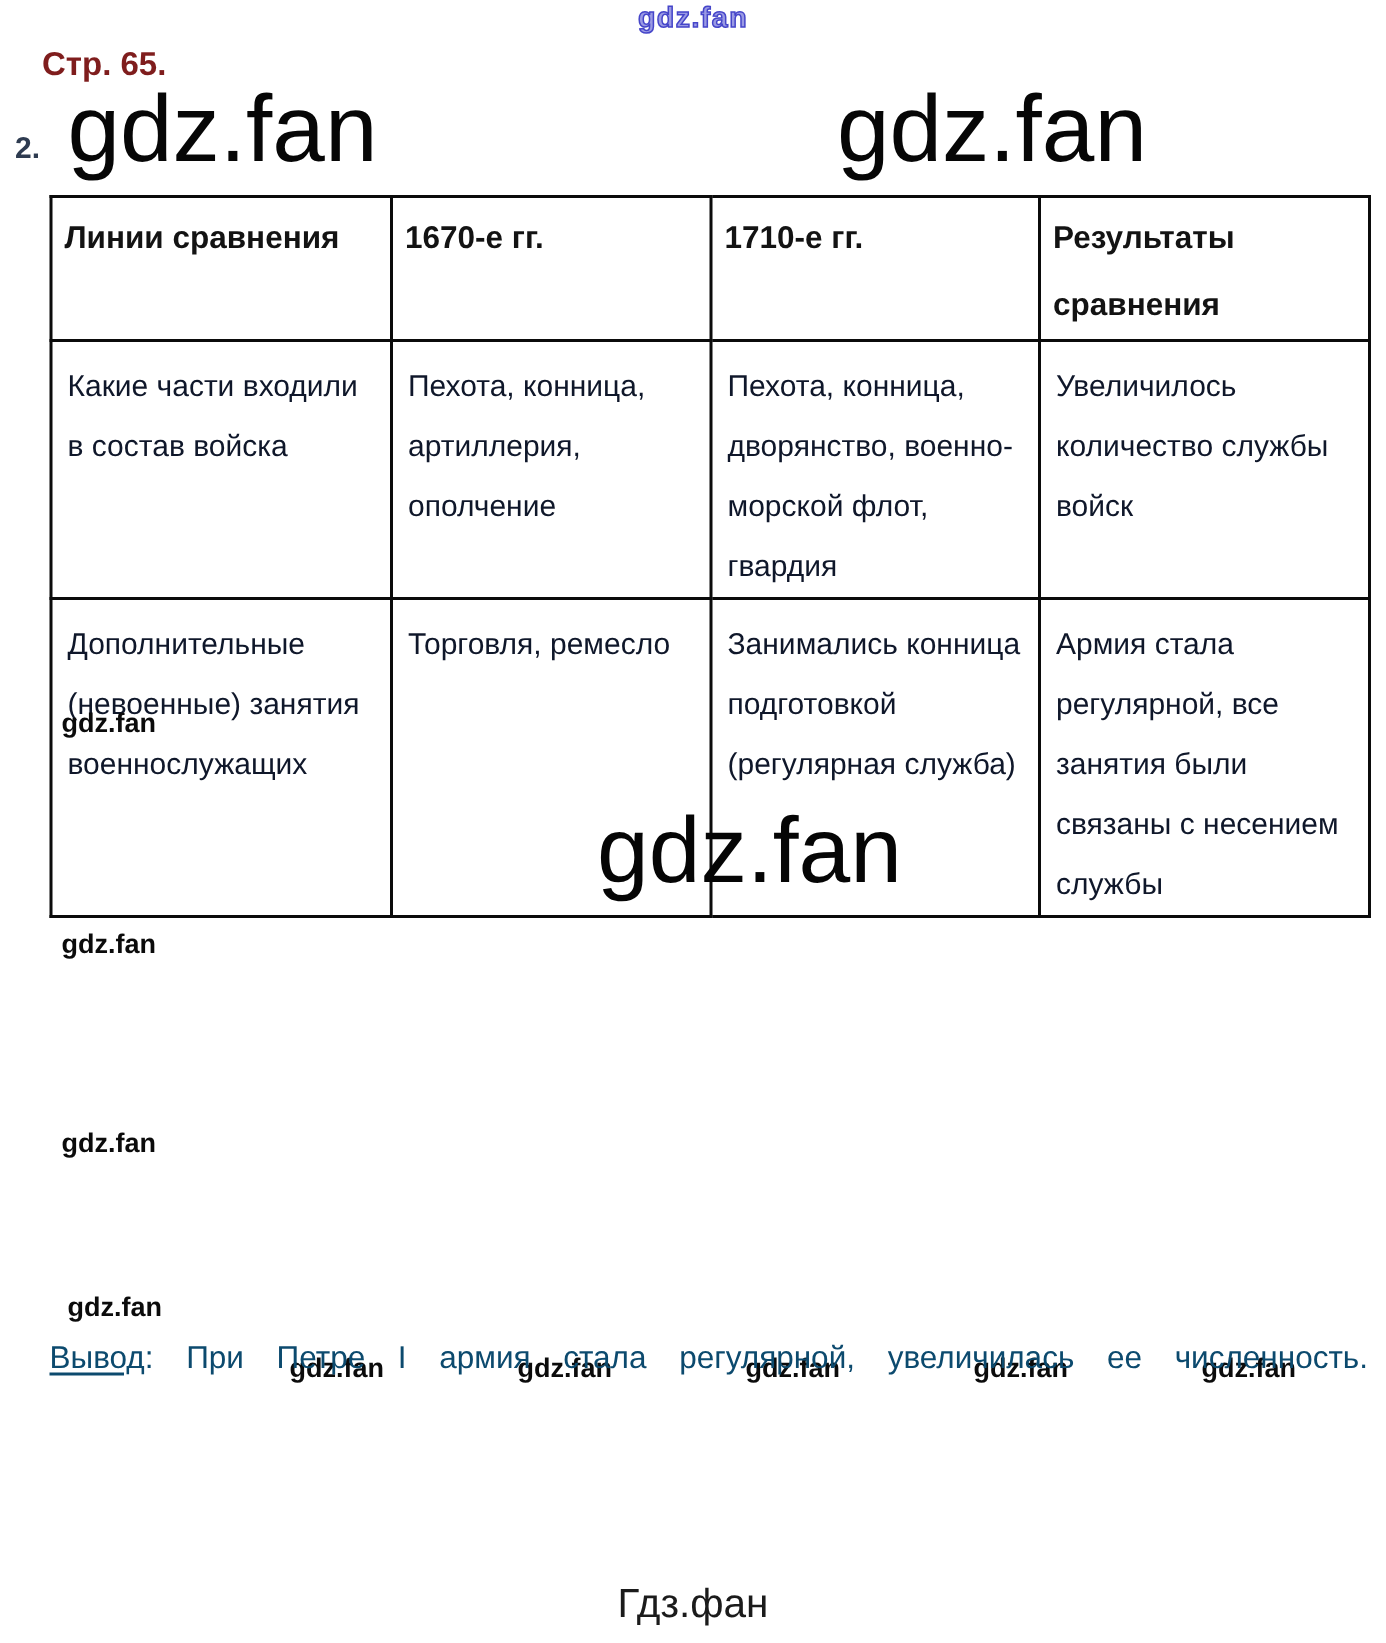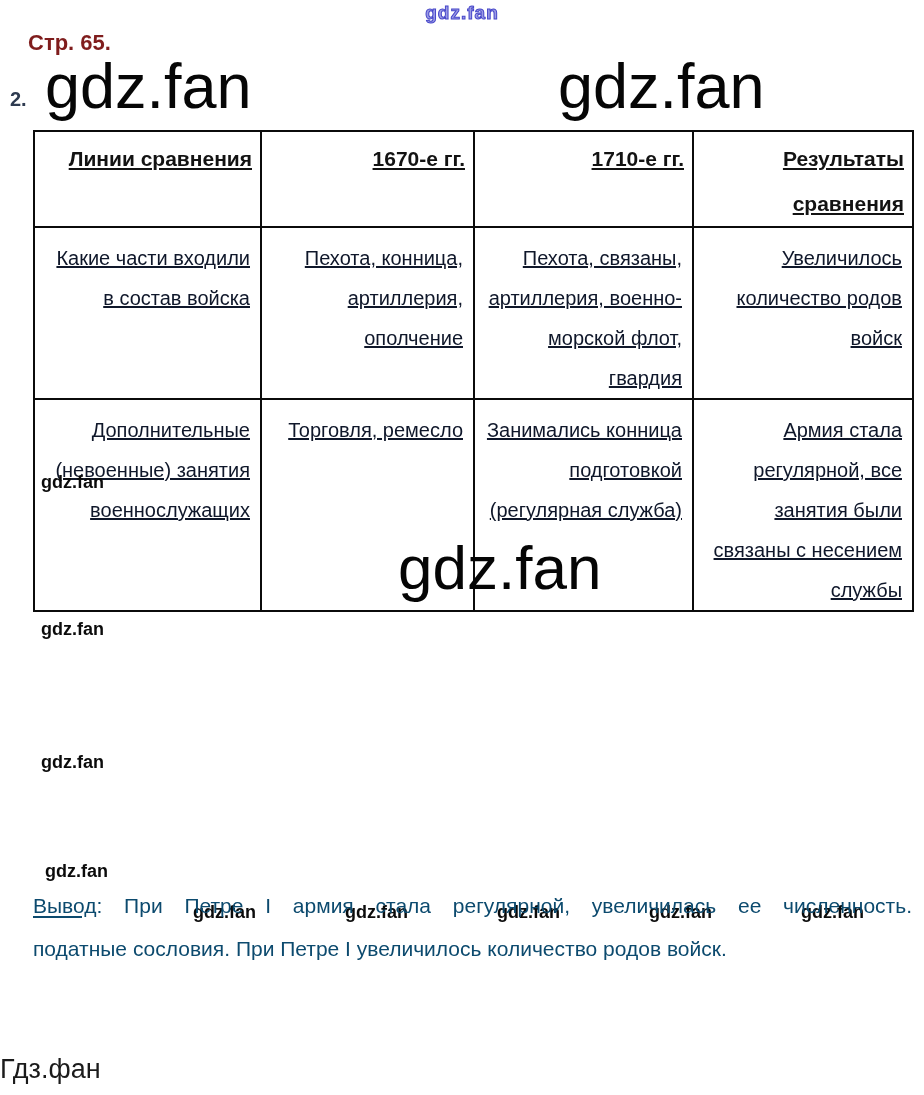--- a/index.html
+++ b/index.html
@@ -64,23 +64,22 @@
     width: 881px;
   }
   table.cmp {
     border-collapse: collapse;
     table-layout: fixed;
     width: 879px;
   }
   table.cmp th, table.cmp td {
     border: 2px solid #0b0b0b;
     vertical-align: top;
-    text-align: right;
+    text-align: left;
     overflow: hidden;
-    text-decoration: underline;
   }
   table.cmp th {
     font-size: 21px;
     font-weight: bold;
     color: #131313;
     line-height: 45px;
     padding: 4px 8px 0 8px;
   }
   table.cmp td {
     font-size: 20px;
@@ -137,21 +136,21 @@
   }
   .concl-label {
     text-decoration: underline;
     text-underline-offset: 3px;
   }
   .footer-brand {
     position: absolute;
     top: 1054px;
     left: 0;
     width: 100%;
-    text-align: left;
+    text-align: center;
     font-size: 27px;
     color: #1b1b1b;
   }
 </style>
 </head>
 <body>
 
 <div class="page">
 
   <div class="wm-top">gdz.fan</div>
@@ -173,22 +172,22 @@
       <tbody>
           <tr class="hrow">
         <th>Линии сравнения</th>
         <th>1670-е гг.</th>
         <th>1710-е гг.</th>
         <th>Результаты сравнения</th>
       </tr>
       <tr class="row-0">
         <td>Какие части входили в состав войска</td>
         <td>Пехота, конница, артиллерия, ополчение</td>
-        <td>Пехота, связаны, артиллерия, военно-морской флот, гвардия</td>
-        <td>Увеличилось количество родов войск</td>
+        <td>Пехота, конница, дворянство, военно-морской флот, гвардия</td>
+        <td>Увеличилось количество службы войск</td>
       </tr>
       <tr class="row-3">
         <td>Дополнительные (невоенные) занятия военнослужащих</td>
         <td>Торговля, ремесло</td>
         <td>Занимались конница подготовкой (регулярная служба)</td>
         <td>Армия стала регулярной, все занятия были связаны с несением службы</td>
       </tr>
     </tbody>
       </table>
   </div>
@@ -199,18 +198,17 @@
   <div class="wm-small wm-r4">gdz.fan</div>
   <div class="wm-small wm-pre">gdz.fan</div>
   <div class="wm-small wm-line1">gdz.fan</div>
   <div class="wm-small wm-line2">gdz.fan</div>
   <div class="wm-small wm-line3">gdz.fan</div>
   <div class="wm-small wm-line4">gdz.fan</div>
   <div class="wm-small wm-line5">gdz.fan</div>
 
   <div class="conclusion">
     <div class="concl-line-just"><span class="concl-label">Вывод</span><span>: При Петре I армия стала регулярной, увеличилась ее численность.</span></div>
-    <div>податные сословия. При Петре I увеличилось количество родов войск.</div>
   </div>
 
   <div class="footer-brand">Гдз.фан</div>
 
 </div>
 
 </body></html>

